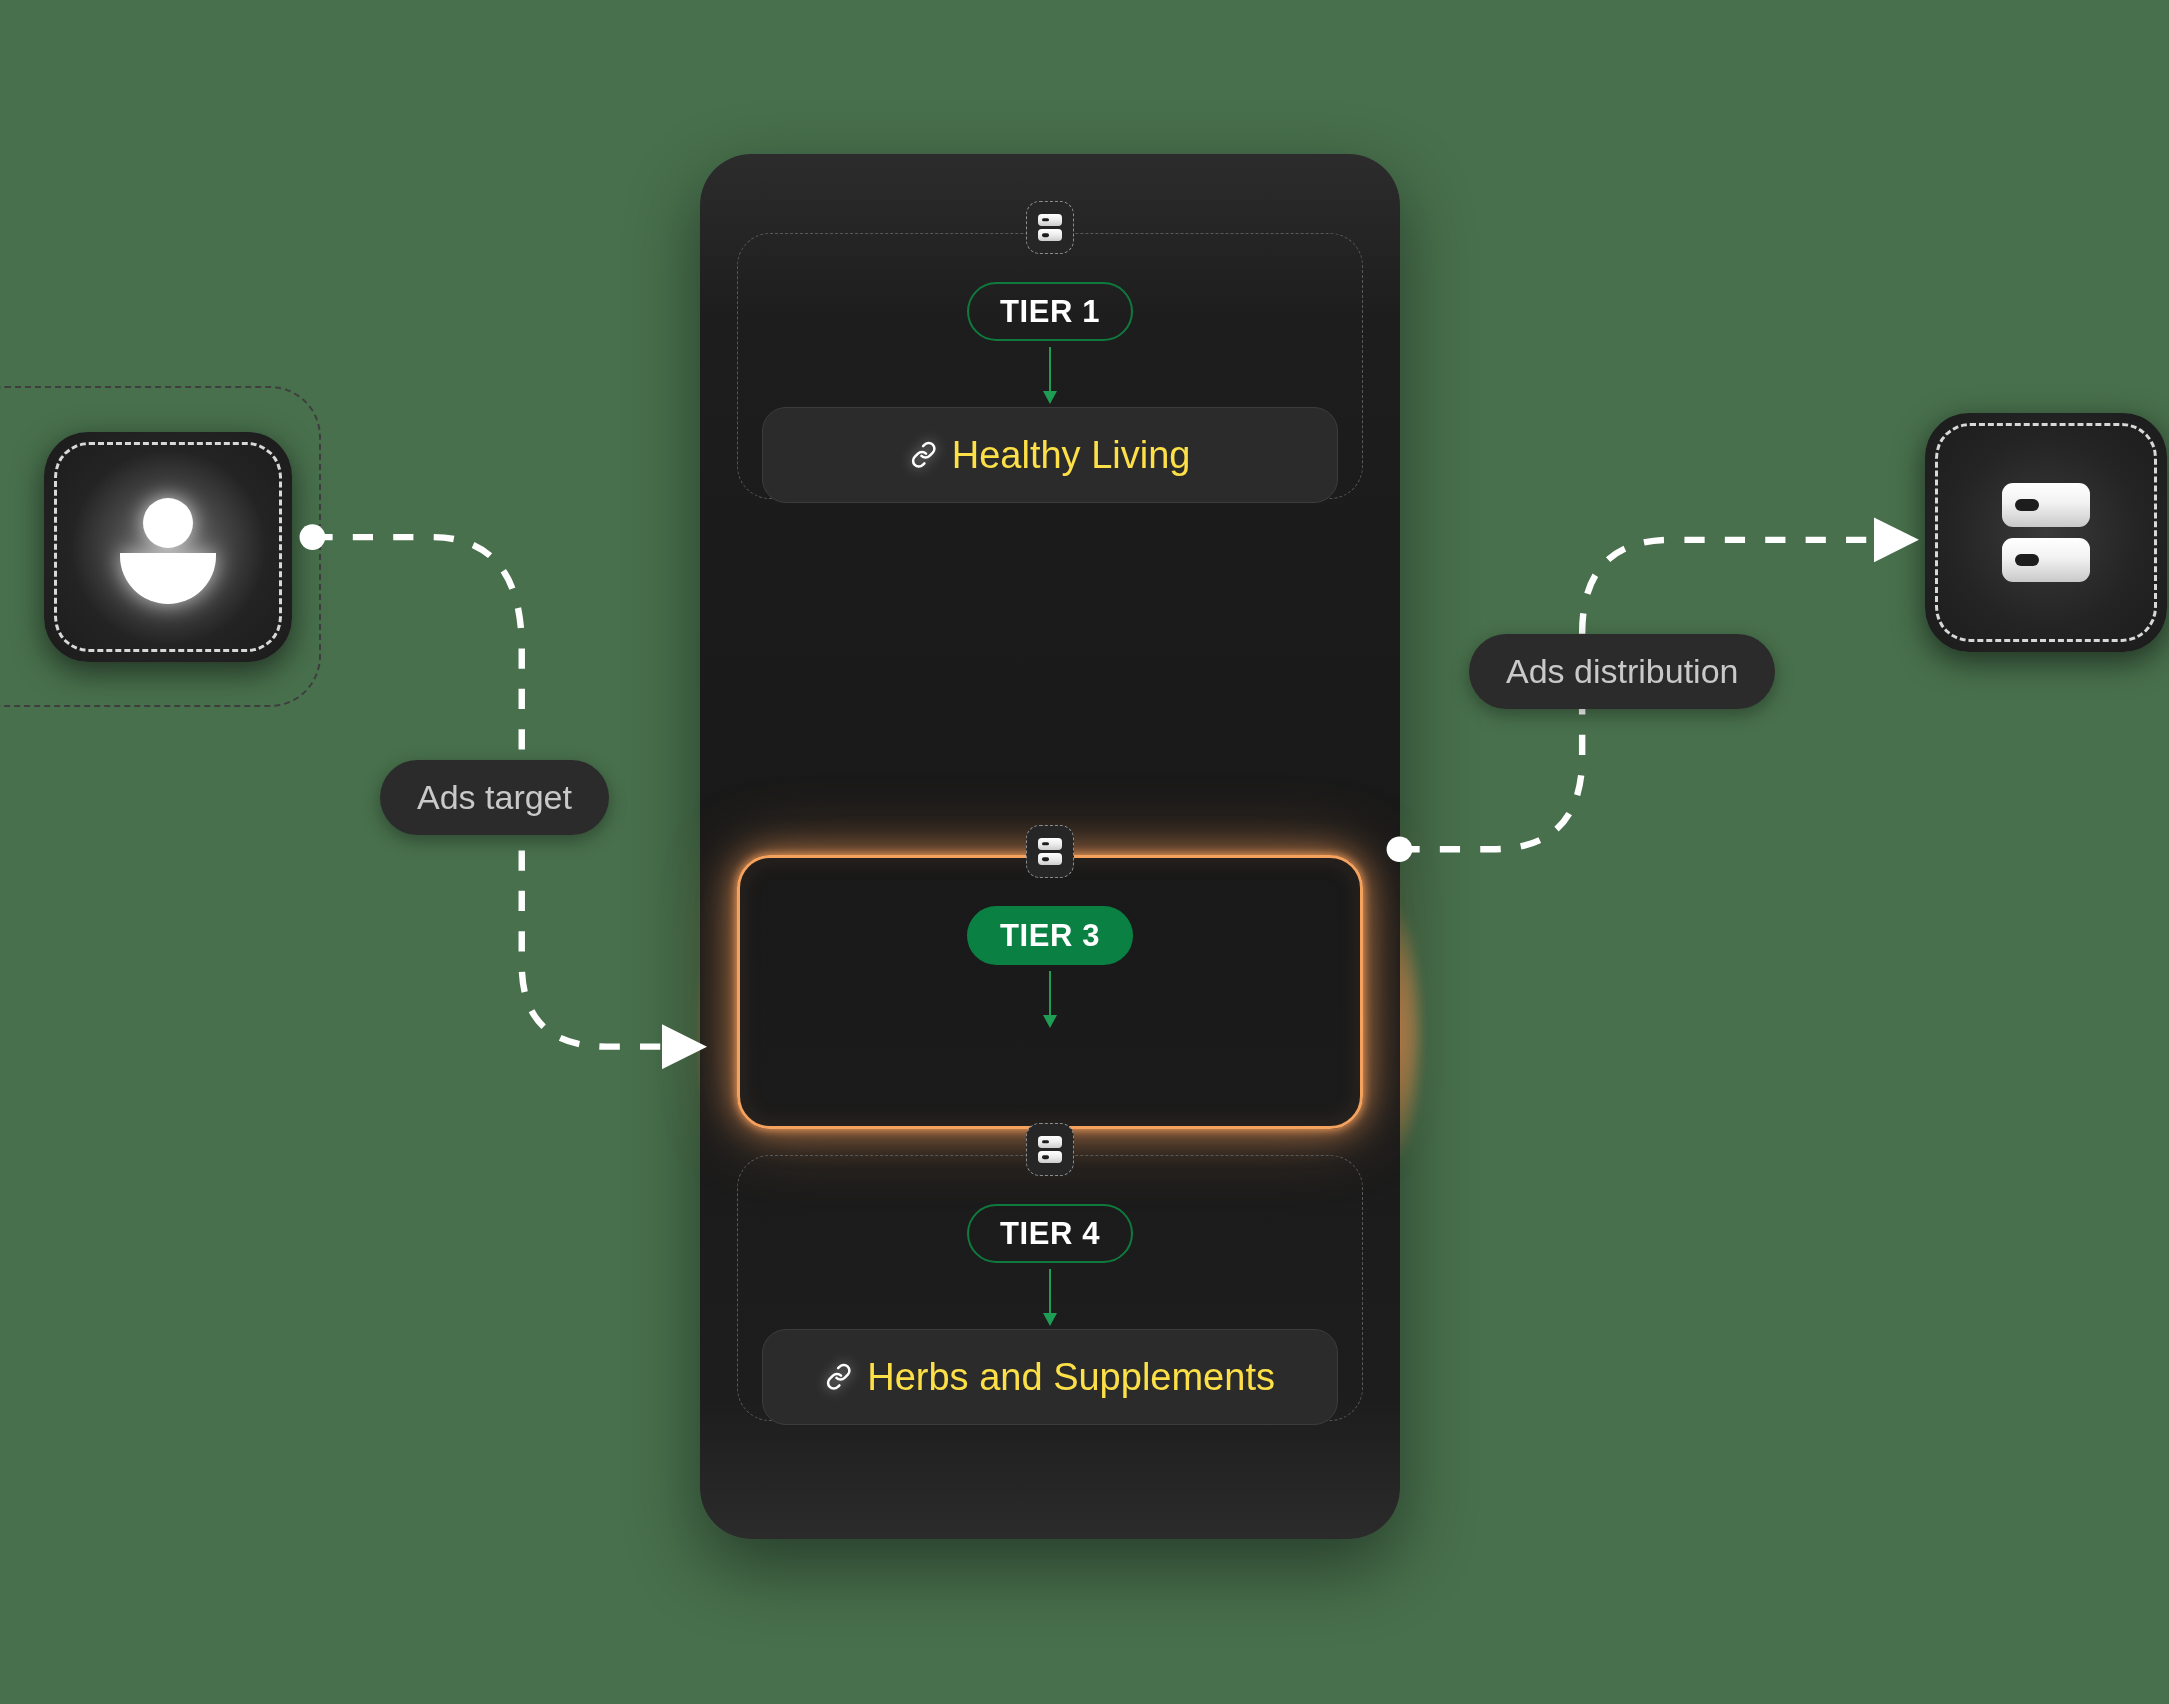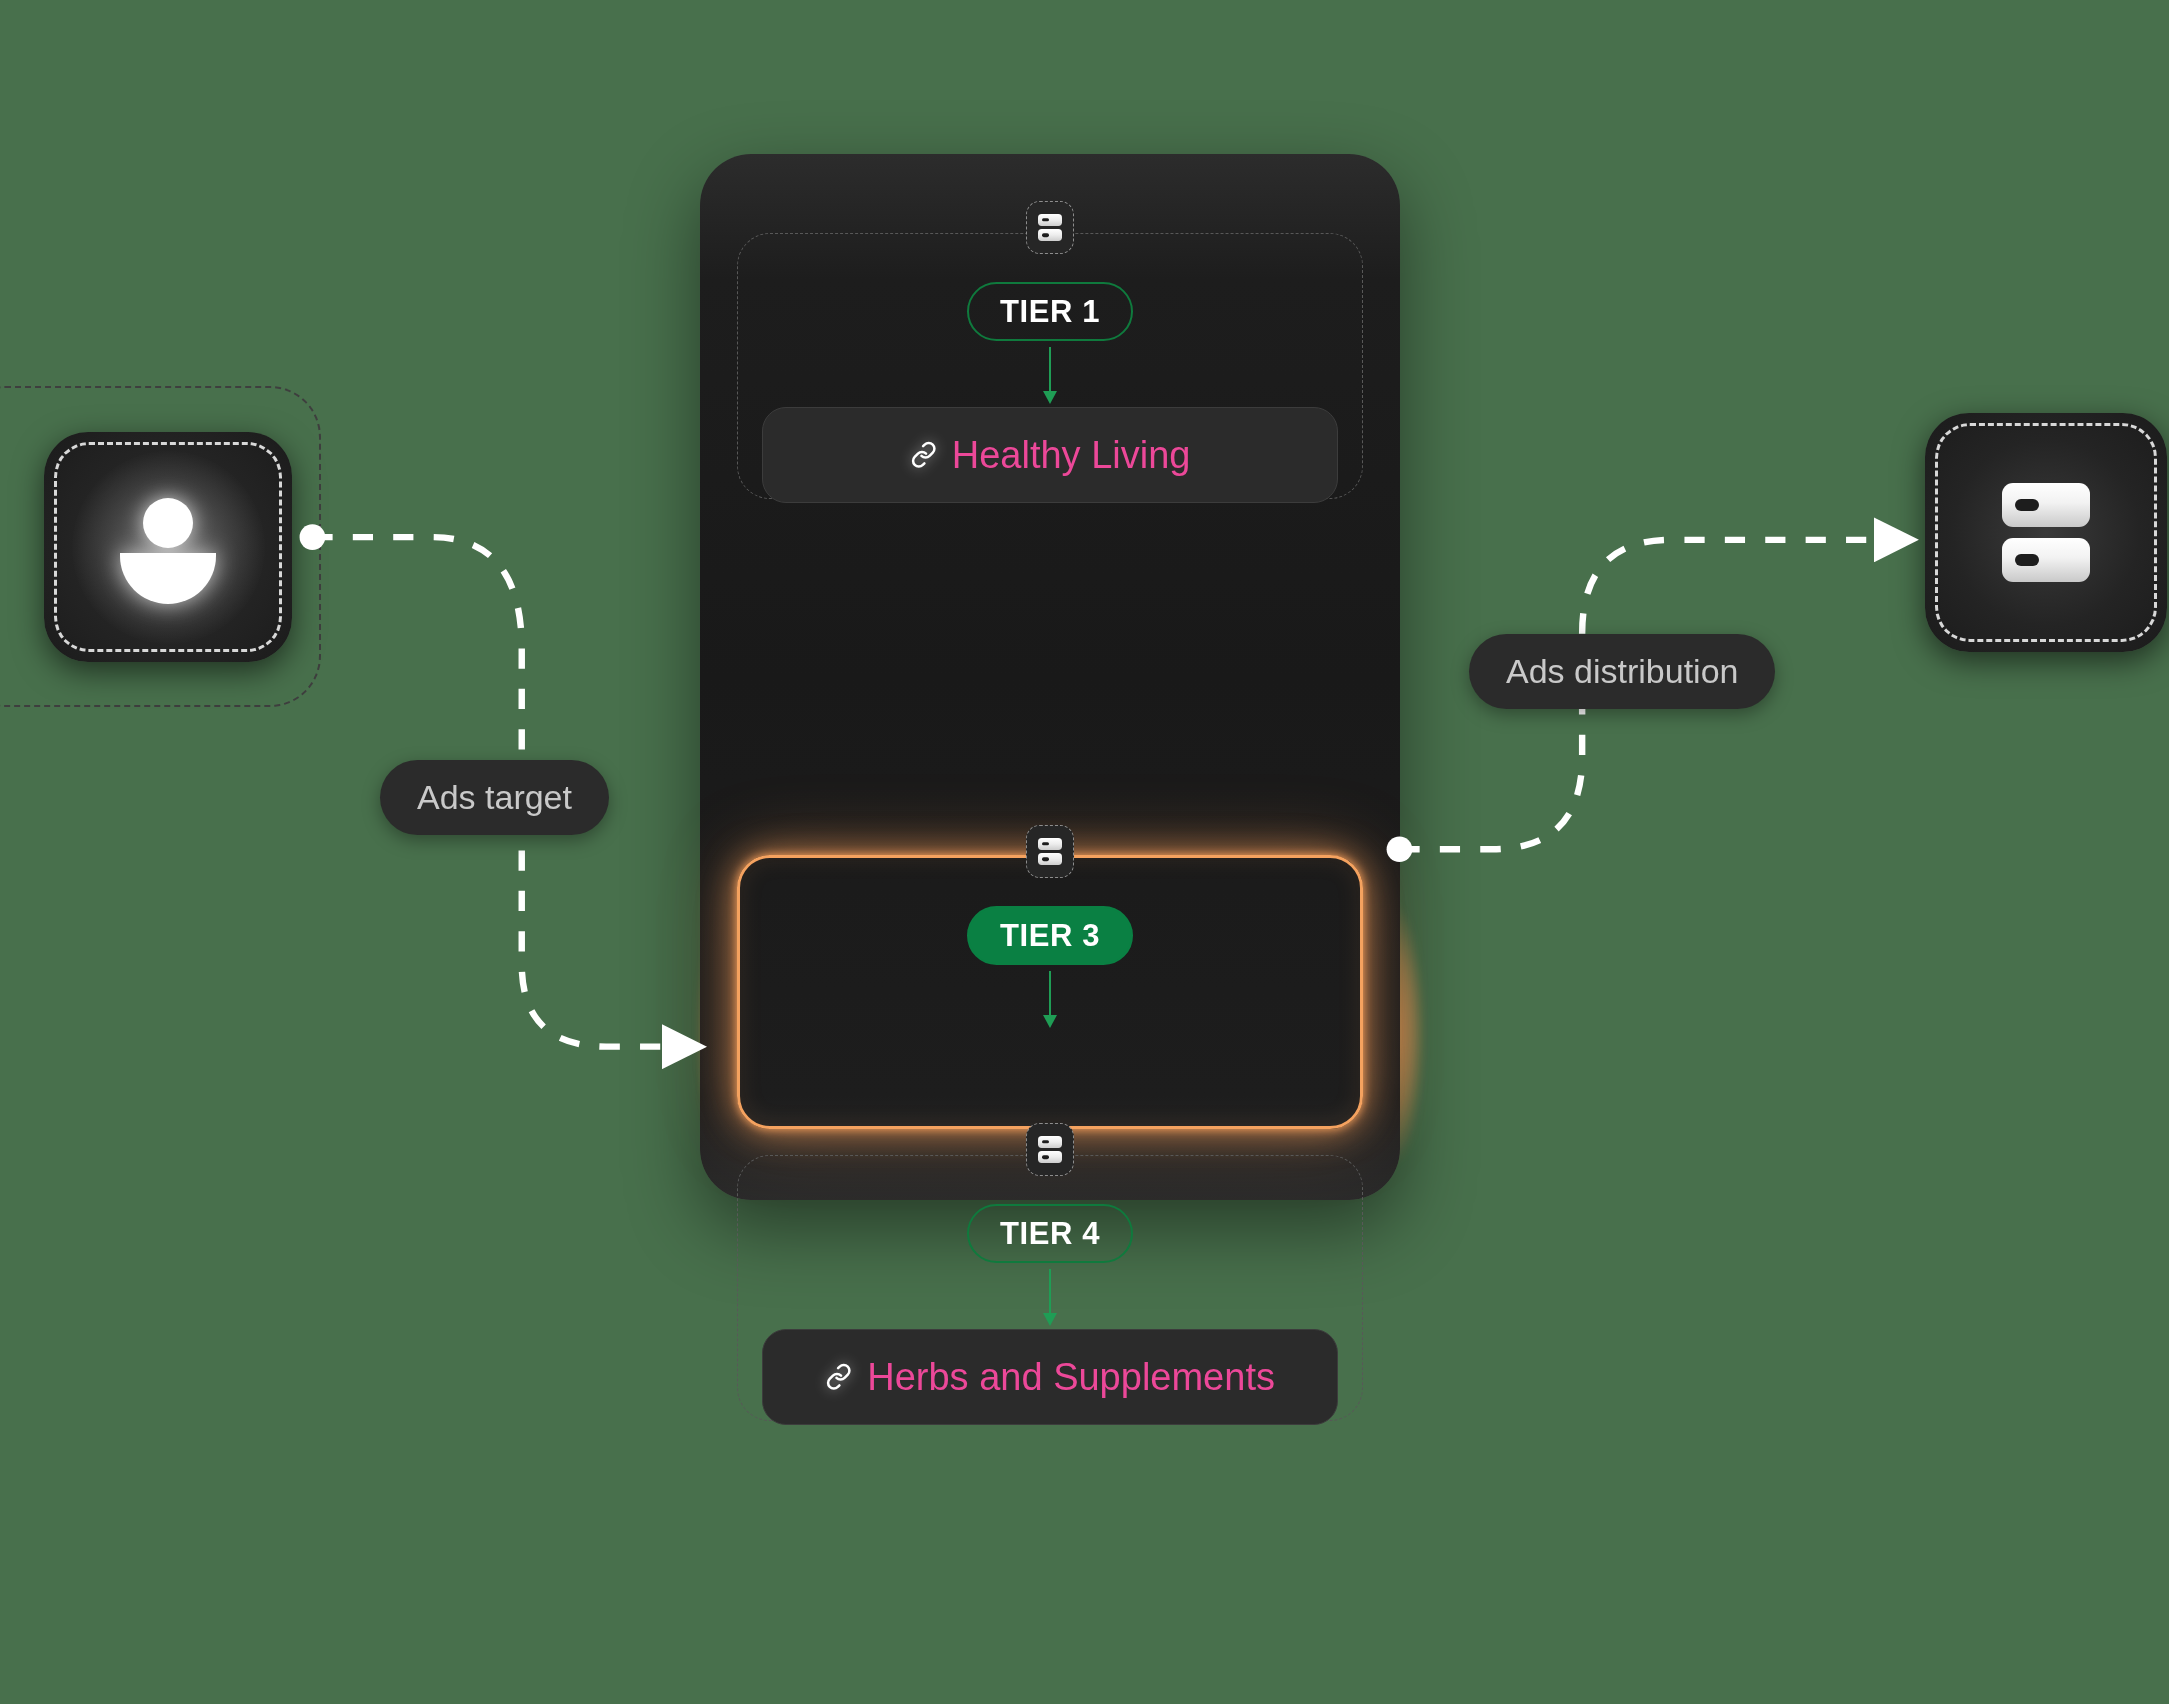--- a/index.html
+++ b/index.html
@@ -102,21 +102,21 @@
     border-radius: 6.4px;
     background: #1d1d1d;
   }
 
   
   #panel {
     position: absolute;
     left: 700px;
     top: 154px;
     width: 700px;
-    height: 1046px;
+    height: 1385px;
     border-radius: 51px;
     background: linear-gradient(180deg, #2c2c2c 0%, #1d1d1d 12%, #191919 50%, #1d1d1d 90%, #2b2b2b 100%);
     box-shadow: 0 27.5px 73px rgba(0,0,0,.45);
     z-index: 25;
   }
 
   
   .panel-glow {
     position: absolute;
     top: 863px;
@@ -230,21 +230,21 @@
   .keyword-chip {
     display: flex;
     align-items: center;
     justify-content: center;
     gap: 14.7px;
     width: 100%;
     height: 96px;
     border-radius: 24px;
     background: #2b2b2b;
     border: 0.9px solid #3c3c3c;
-    color: #ec4899;
+    color: #fde047;
     font-size: 38px;
     font-weight: 400;
     white-space: nowrap;
   }
 
   .link-icon {
     flex: none;
     width: 27.5px; height: 27.5px;
     color: #ffffff;
     filter: drop-shadow(0 0 6.4px rgba(255,255,255,.55));

